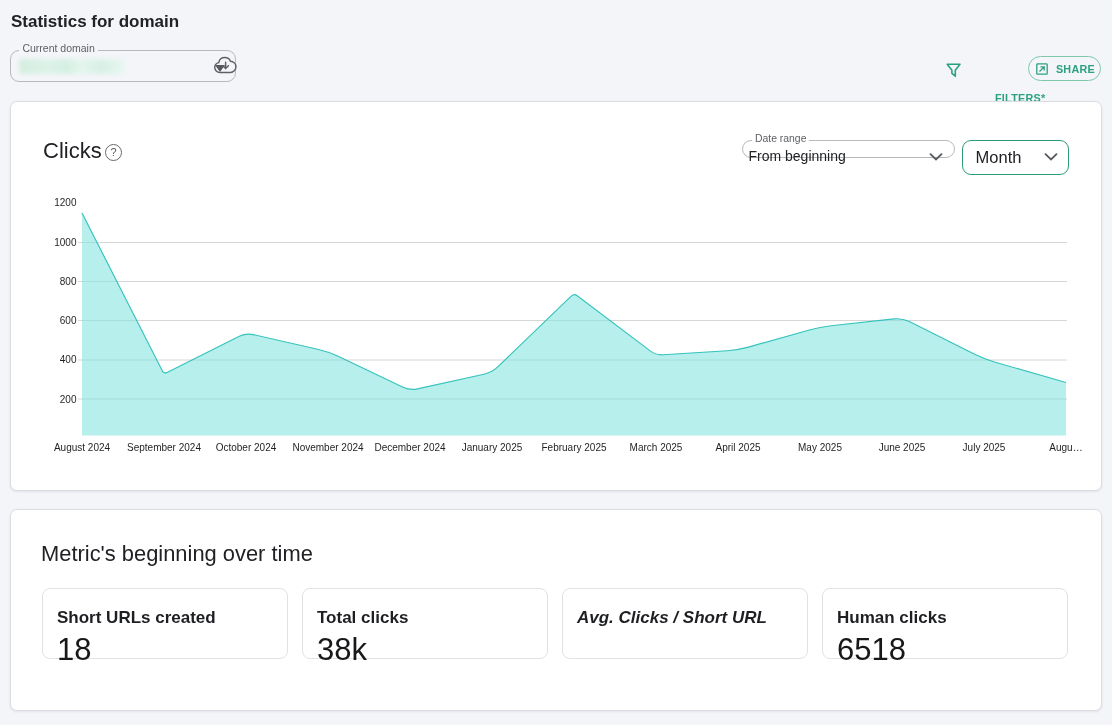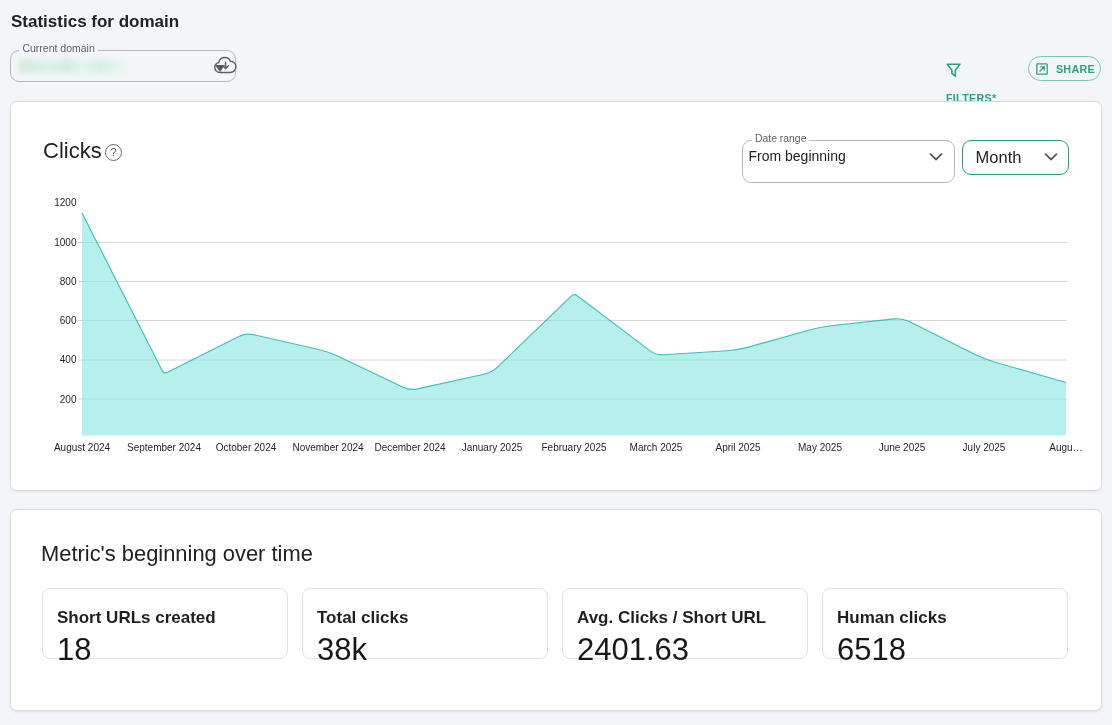--- a/index.html
+++ b/index.html
@@ -3,21 +3,21 @@
 <meta charset="utf-8">
 <style>
   * { margin:0; padding:0; box-sizing:border-box; }
   html,body { width:1112px; height:725px; background:#f4f5f9; font-family:"Liberation Sans",sans-serif; overflow:hidden; position:relative; }
   .abs { position:absolute; }
   h1.title { position:absolute; left:11px; top:10.5px; font-size:17px; font-weight:700; color:#212226; line-height:1.25; letter-spacing:0; }
   .select-outer { position:absolute; left:10.4px; top:49.7px; width:226px; height:32px; border:1px solid #b7b9bd; border-radius:9px; }
   .select-label { position:absolute; top:-7.5px; left:8px; font-size:10.5px; color:#5c5f63; background:#f4f5f9; padding:0 3px; line-height:11px; }
   .redacted { position:absolute; left:8px; top:8.5px; width:106px; height:15px; background:linear-gradient(90deg,#d3eedf 0%,#ddf2e9 28%,#d5efe2 46%,#e4f5ee 58%,#d8f0e5 78%,#e8f7f1 100%); border-radius:3px; filter:blur(2px); }
   .dd-arrow { position:absolute; right:10.5px; top:14px; width:0; height:0; border-left:5.8px solid transparent; border-right:5.8px solid transparent; border-top:7px solid #55585c; }
-  .filters-txt { position:absolute; left:946px; top:65.2px; font-size:10.8px; font-weight:700; color:#2ba181; letter-spacing:0.25px; line-height:10.8px;margin-top:28px; }
+  .filters-txt { position:absolute; left:995px; top:65.2px; font-size:10.8px; font-weight:700; color:#2ba181; letter-spacing:0.25px; line-height:10.8px;margin-top:28px; }
   .share-btn { position:absolute; left:1028.2px; top:56.1px; width:73px; height:25.4px; border:1px solid #7ec9a9; border-radius:12.7px; }
   .share-txt { position:absolute; left:1055.9px; top:64px; font-size:10.8px; font-weight:700; color:#2ba181; letter-spacing:0.25px; line-height:10.8px; }
   .card { position:absolute; background:#fff; border-radius:7px; border:1px solid #dcdde1; box-shadow:0 1px 2.5px rgba(100,104,115,0.13); }
   #card1 { left:10px; top:101.4px; width:1092px; height:390px; }
   #card2 { left:10px; top:508.7px; width:1092px; height:202px; }
   .clicks-h { position:absolute; left:43px; top:139px; font-size:22px; font-weight:400; color:#202125; line-height:1.1; }
   .help { position:absolute; left:105.2px; top:143.8px; width:16.9px; height:16.9px; border:1.2px solid #66696d; border-radius:50%; color:#595c60; font-size:11px; text-align:center; line-height:15px; font-weight:400; }
   .sel2 { position:absolute; border:1px solid #b7b9bd; border-radius:9px; color:#212225; }
   .sel2 .lab { position:absolute; top:-7px; left:9.5px; font-size:10.4px; color:#5c5f63; background:#fff; padding:0 3px; line-height:10.5px; }
   .statbox { position:absolute; top:587.5px; width:246.5px; height:71px; border:1px solid #e1e2e5; border-radius:8px; background:#fff; }
@@ -49,21 +49,21 @@
   <svg class="abs" style="left:1035.6px; top:63.2px;" width="12" height="12" viewBox="0 0 24 24" fill="none" stroke="#2ba181" stroke-width="2.6">
     <rect x="1.6" y="1.6" width="20.8" height="20.8" rx="1.6"></rect>
     <path d="M7 17 L15.8 8.2 M8.8 7.6 H16.4 V15.2"></path>
   </svg>
   <div class="share-txt">SHARE</div>
 
   <div class="card" id="card1"></div>
   <div class="clicks-h">Clicks</div>
   <div class="help">?</div>
 
-  <div class="sel2" style="left:741.5px; top:139.8px; width:213.6px; height:43px;">
+  <div class="sel2" style="left:741.5px; top:139.8px; width:213.6px; height:18px;">
     <span class="lab">Date range</span>
     <span class="abs" style="left:6px; top:7px; font-size:14px; line-height:16px;">From beginning</span>
     <svg class="abs" style="right:11px; top:12.5px;" width="14" height="8" viewBox="0 0 14 8" fill="none" stroke="#55585c" stroke-width="1.8" stroke-linecap="round">
       <path d="M1.5 1.2 L7 6.5 L12.5 1.2"></path>
     </svg>
   </div>
   <div class="sel2" style="left:961.6px; top:139.8px; width:107px; height:35px; border-color:#2d9c74; border-width:1.5px;">
     <span class="abs" style="left:13px; top:7px; font-size:16.5px; line-height:18px;">Month</span>
     <svg class="abs" style="right:10px; top:12.5px;" width="14" height="8" viewBox="0 0 14 8" fill="none" stroke="#55585c" stroke-width="1.8" stroke-linecap="round">
       <path d="M1.5 1.2 L7 6.5 L12.5 1.2"></path>
@@ -119,20 +119,19 @@
   <div class="metrics-h">Metric's beginning over time</div>
 
   <div class="statbox" style="left:41.5px;">
     <div class="lbl">Short URLs created</div>
     <div class="num">18</div>
   </div>
   <div class="statbox" style="left:301.5px;">
     <div class="lbl">Total clicks</div>
     <div class="num">38k</div>
   </div>
-  <div class="statbox" style="left:561.5px;">
+  <div class="statbox" style="left:561.5px;font-style:italic;">
     <div class="lbl">Avg. Clicks / Short URL</div>
-    <div class="num">2401.63</div>
   </div>
   <div class="statbox" style="left:821.5px;">
     <div class="lbl">Human clicks</div>
     <div class="num">6518</div>
   </div>
 
 </body></html>

